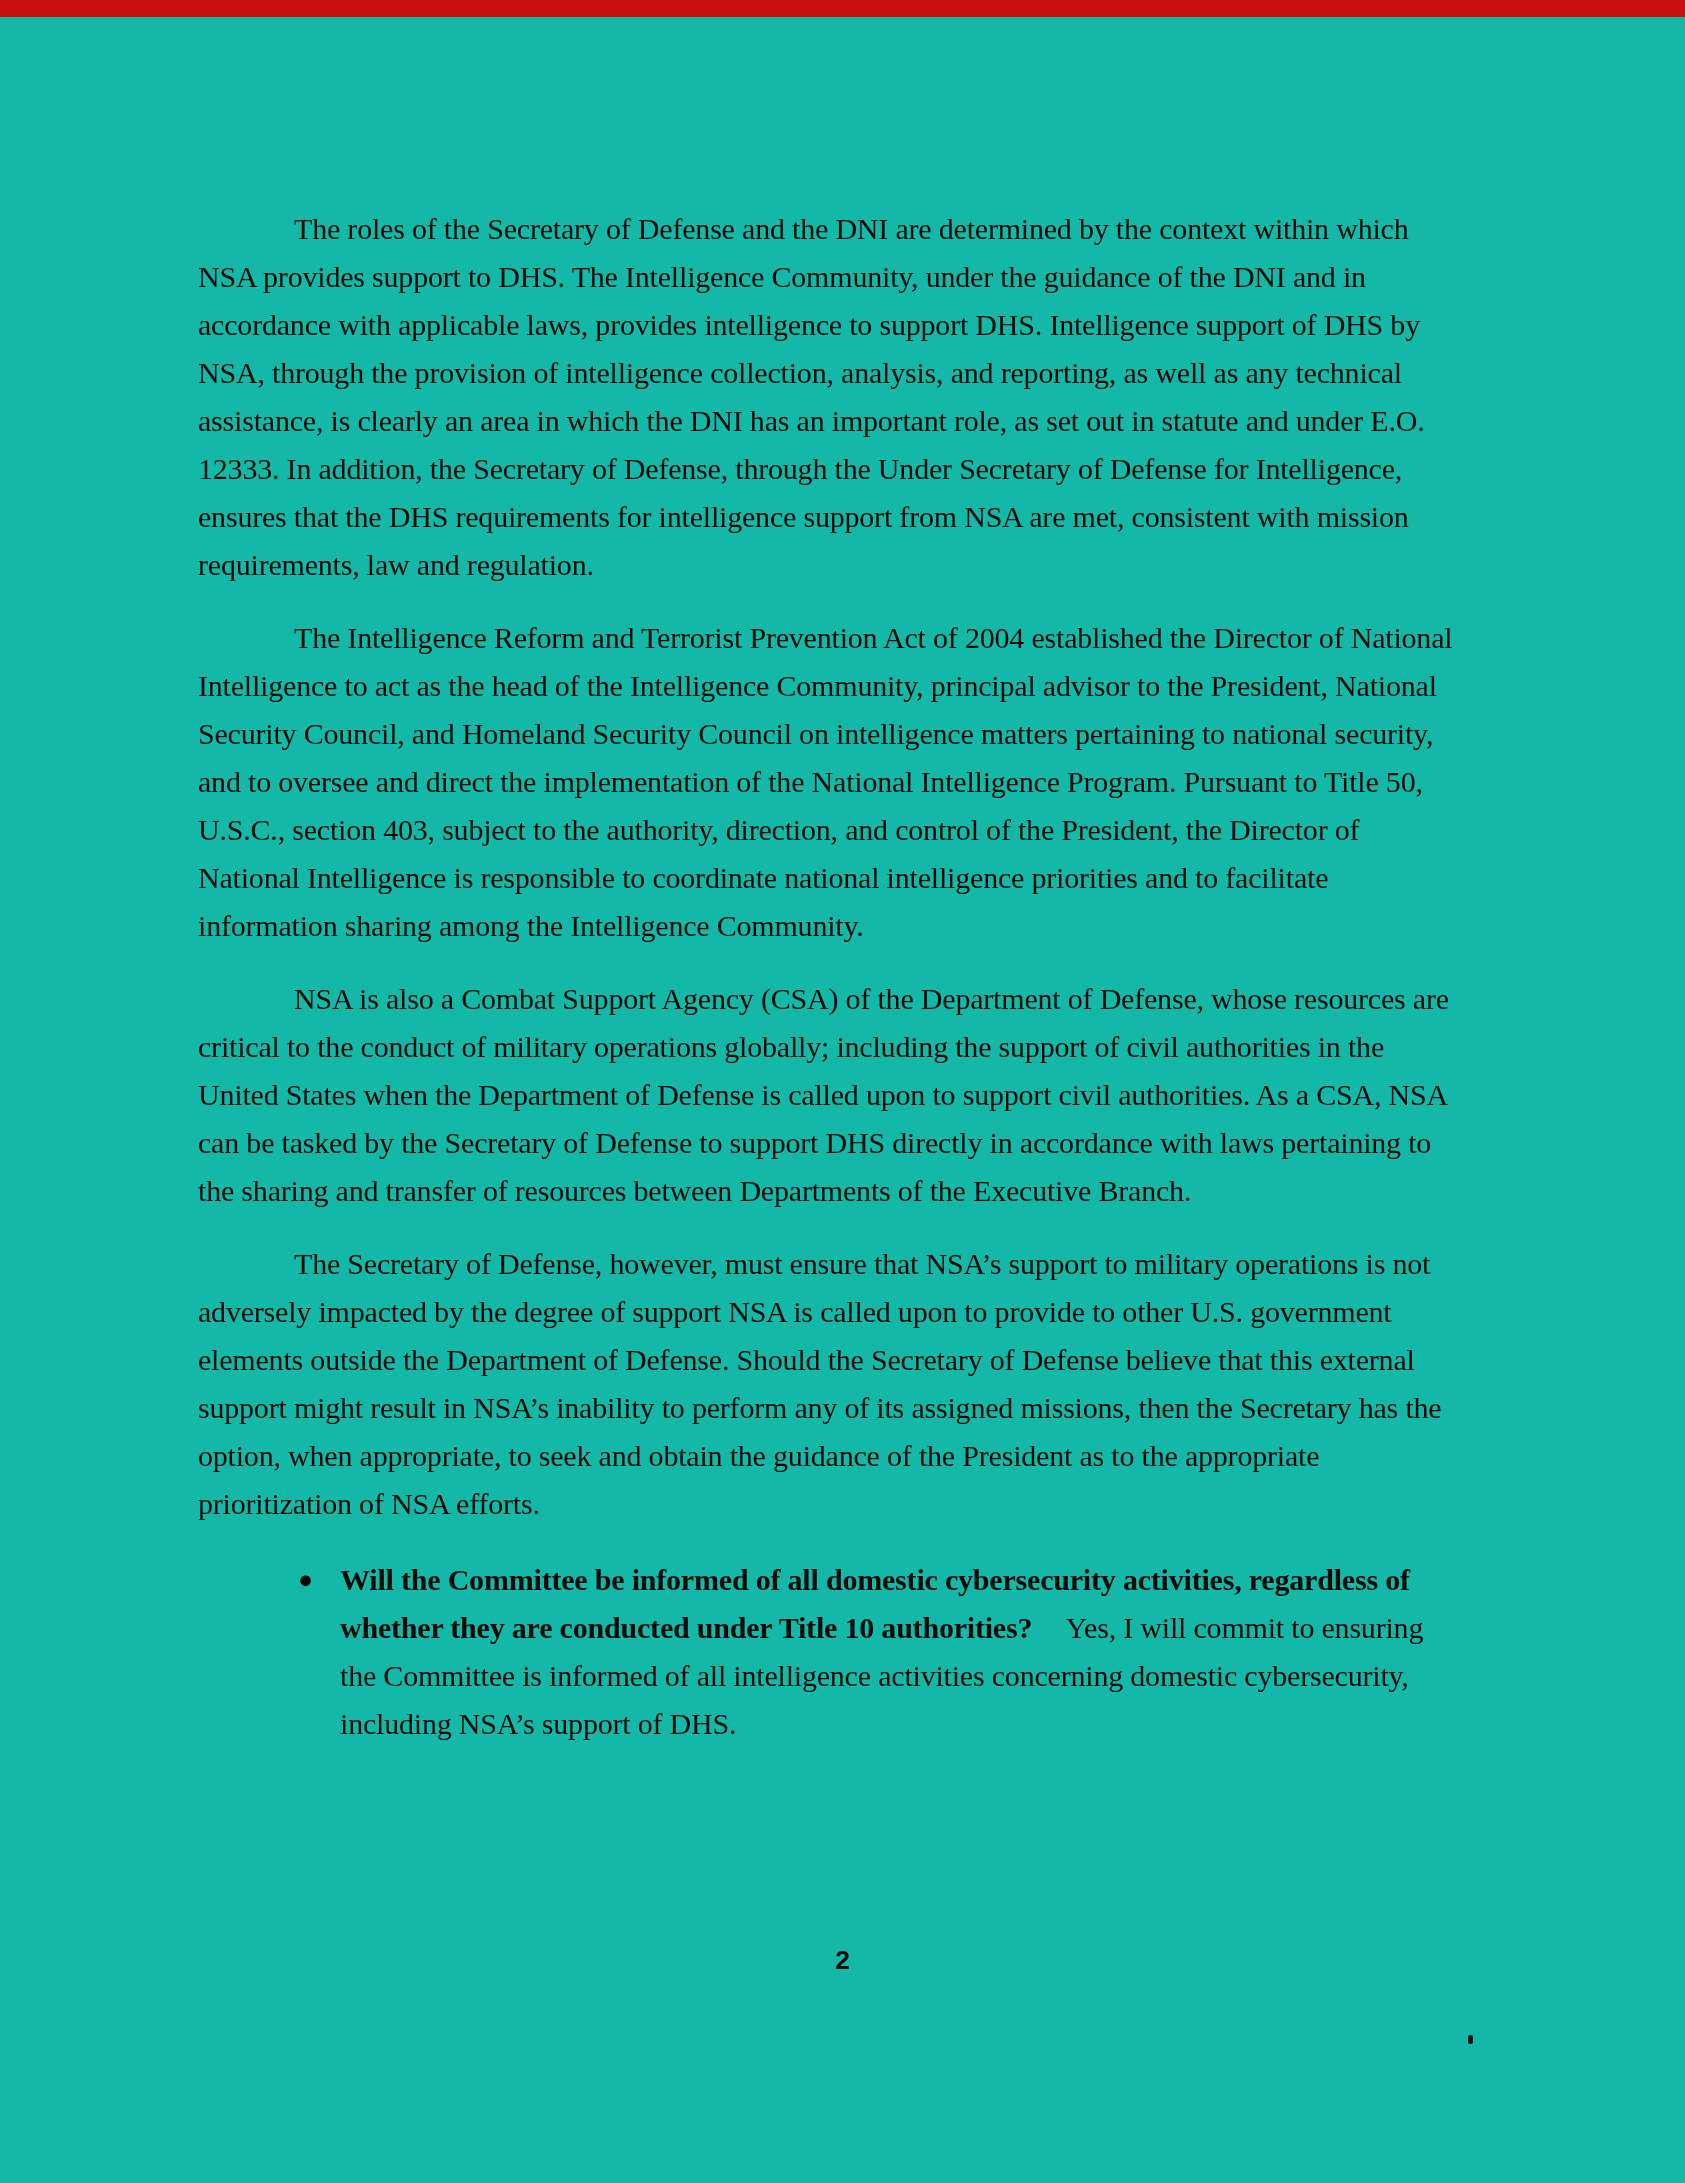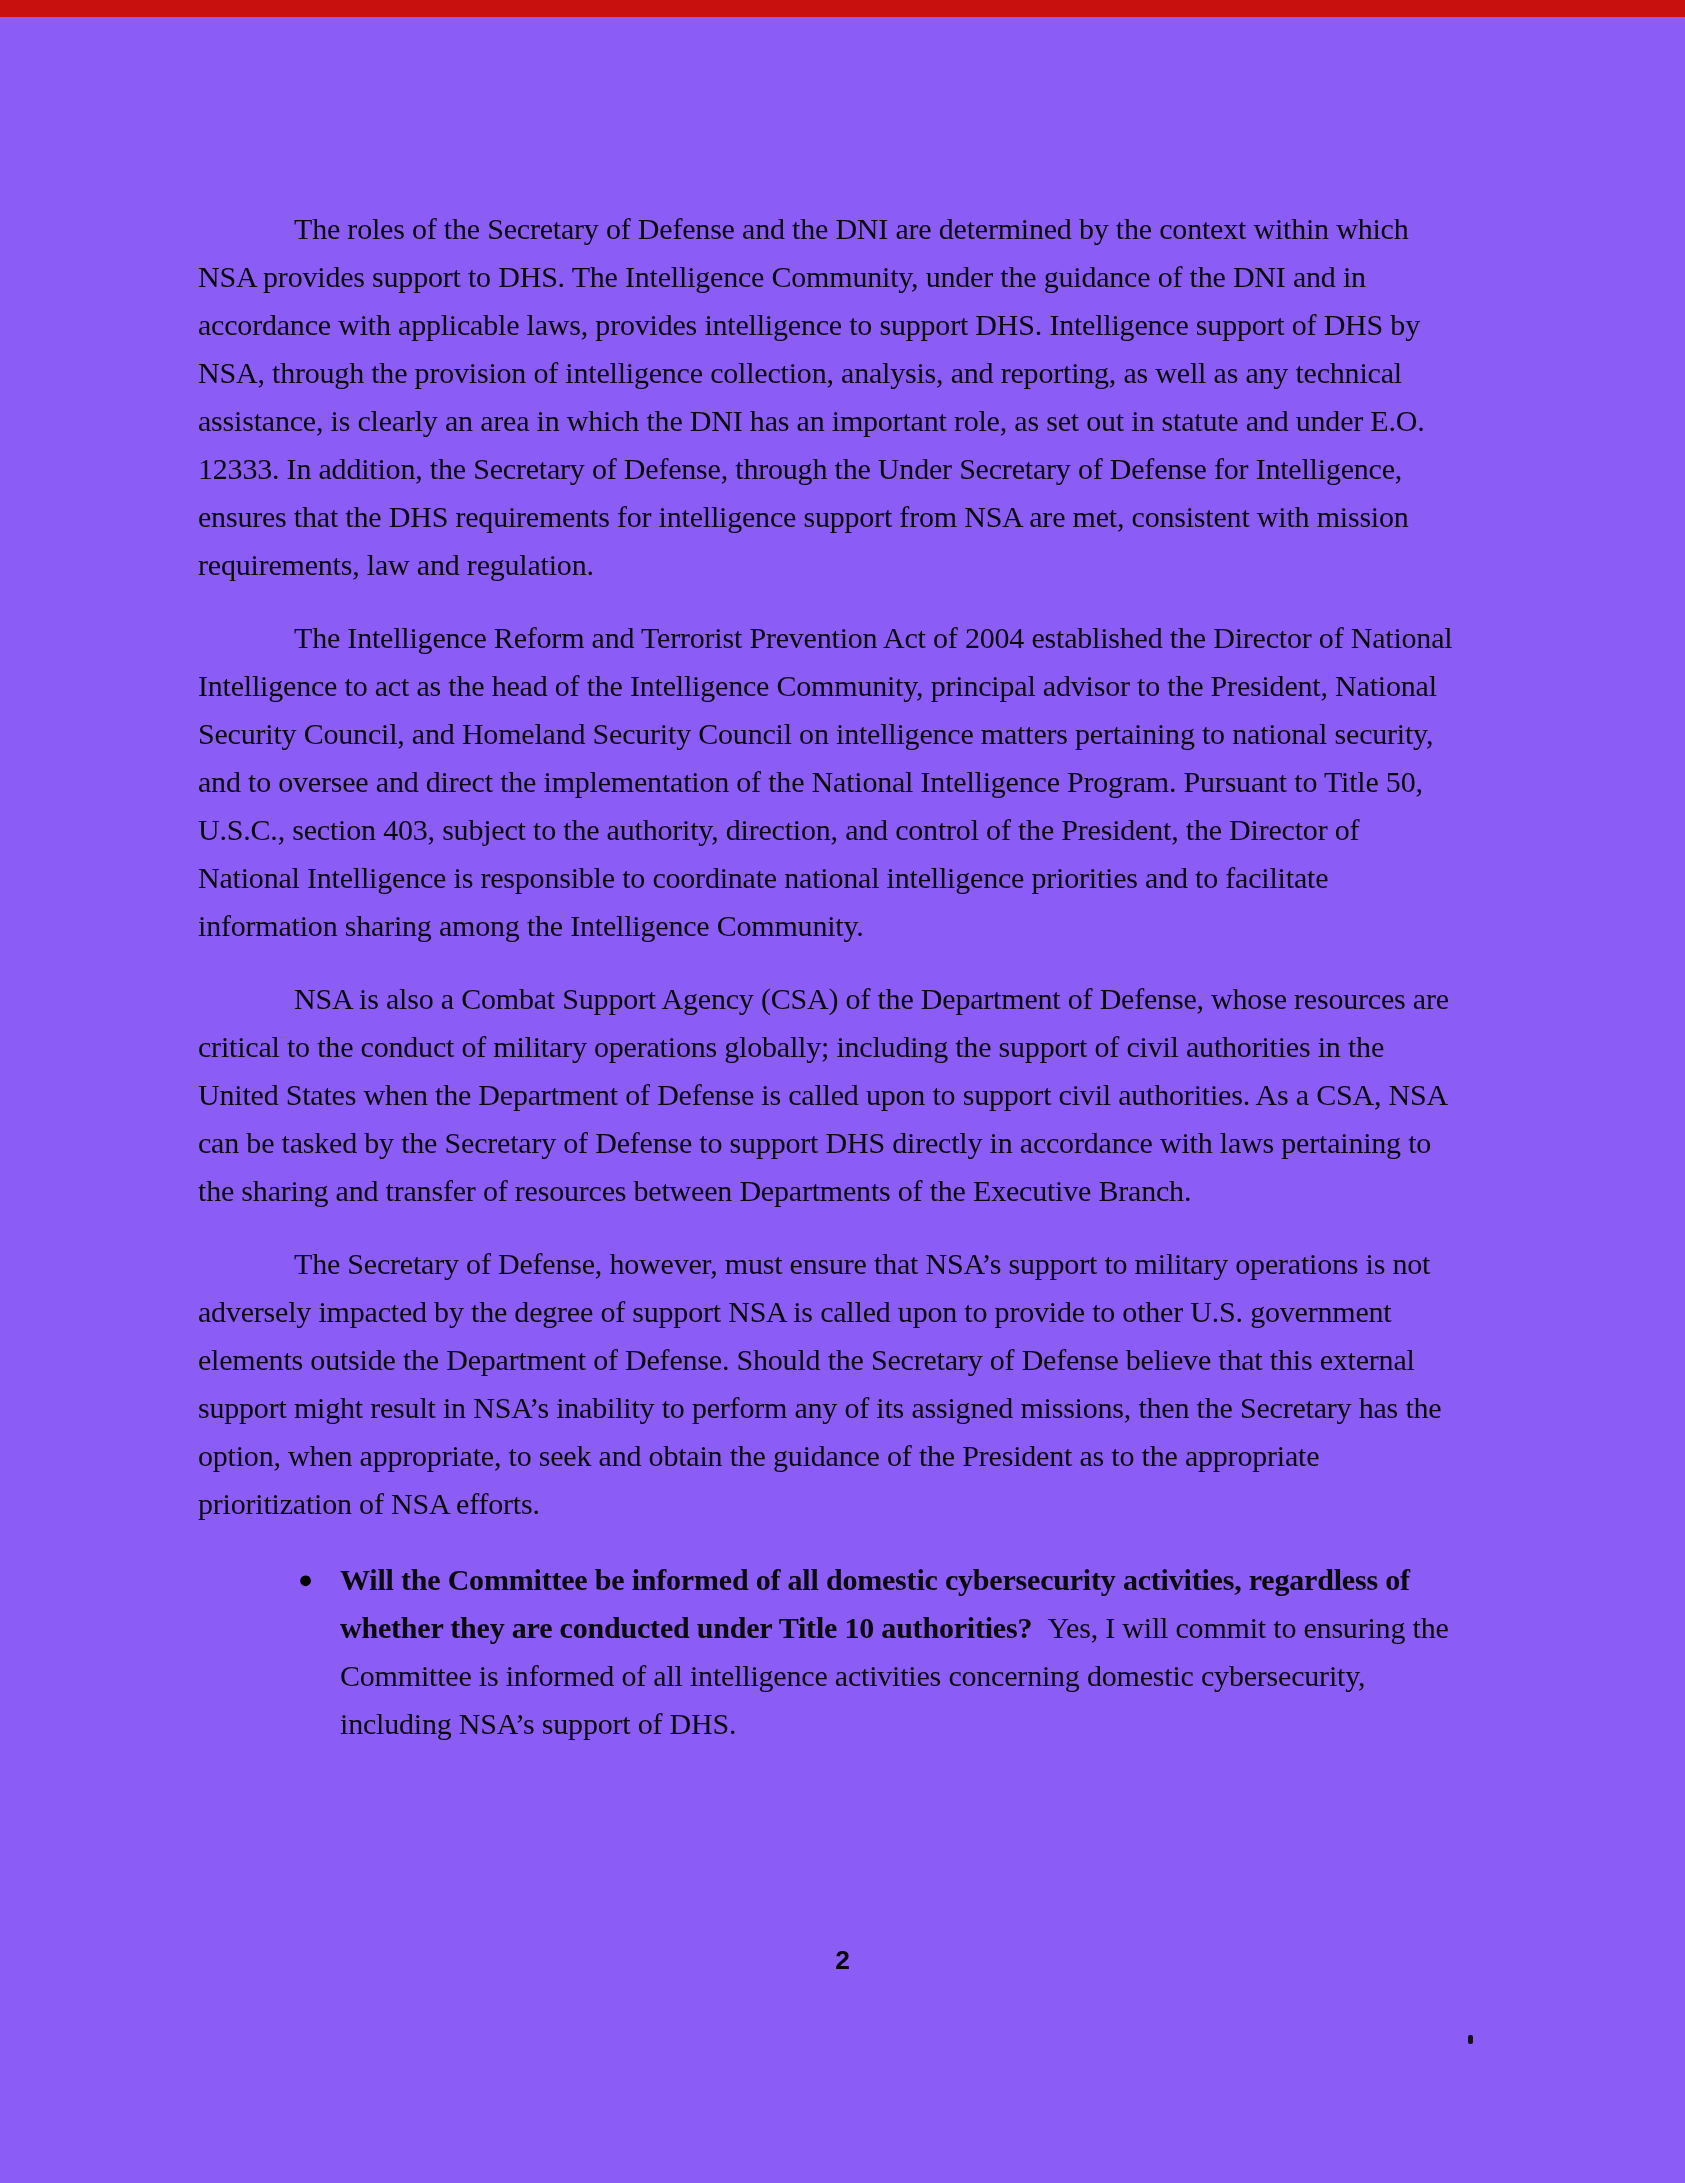--- a/index.html
+++ b/index.html
@@ -4,21 +4,21 @@
 <style>
   html, body {
     margin: 0;
     padding: 0;
     background: #ffffff;
   }
   .page {
     position: relative;
     width: 1685px;
     height: 2183px;
-    background: #8b5cf6;
+    background: #14b8a6;
     font-family: "Liberation Serif", "DejaVu Serif", serif;
     color: #0a0a0a;
     overflow: hidden;
   }
   .scan-edge-bar {
     position: absolute;
     top: 0;
     left: 0;
     width: 100%;
     height: 17px;
@@ -51,21 +51,21 @@
     color: #000;
   }
   .bullet-text {
     width: 1116px;
     font-weight: 700;
   }
   .bullet-answer {
     font-weight: 400;
   }
   .bullet-question {
-    margin-right: 8px;
+    margin-right: 26px;
   }
   .page-number {
     position: absolute;
     top: 1946px;
     left: 0;
     right: 0;
     text-align: center;
     font-family: "Liberation Sans", sans-serif;
     font-weight: 600;
     font-size: 26.4px;

